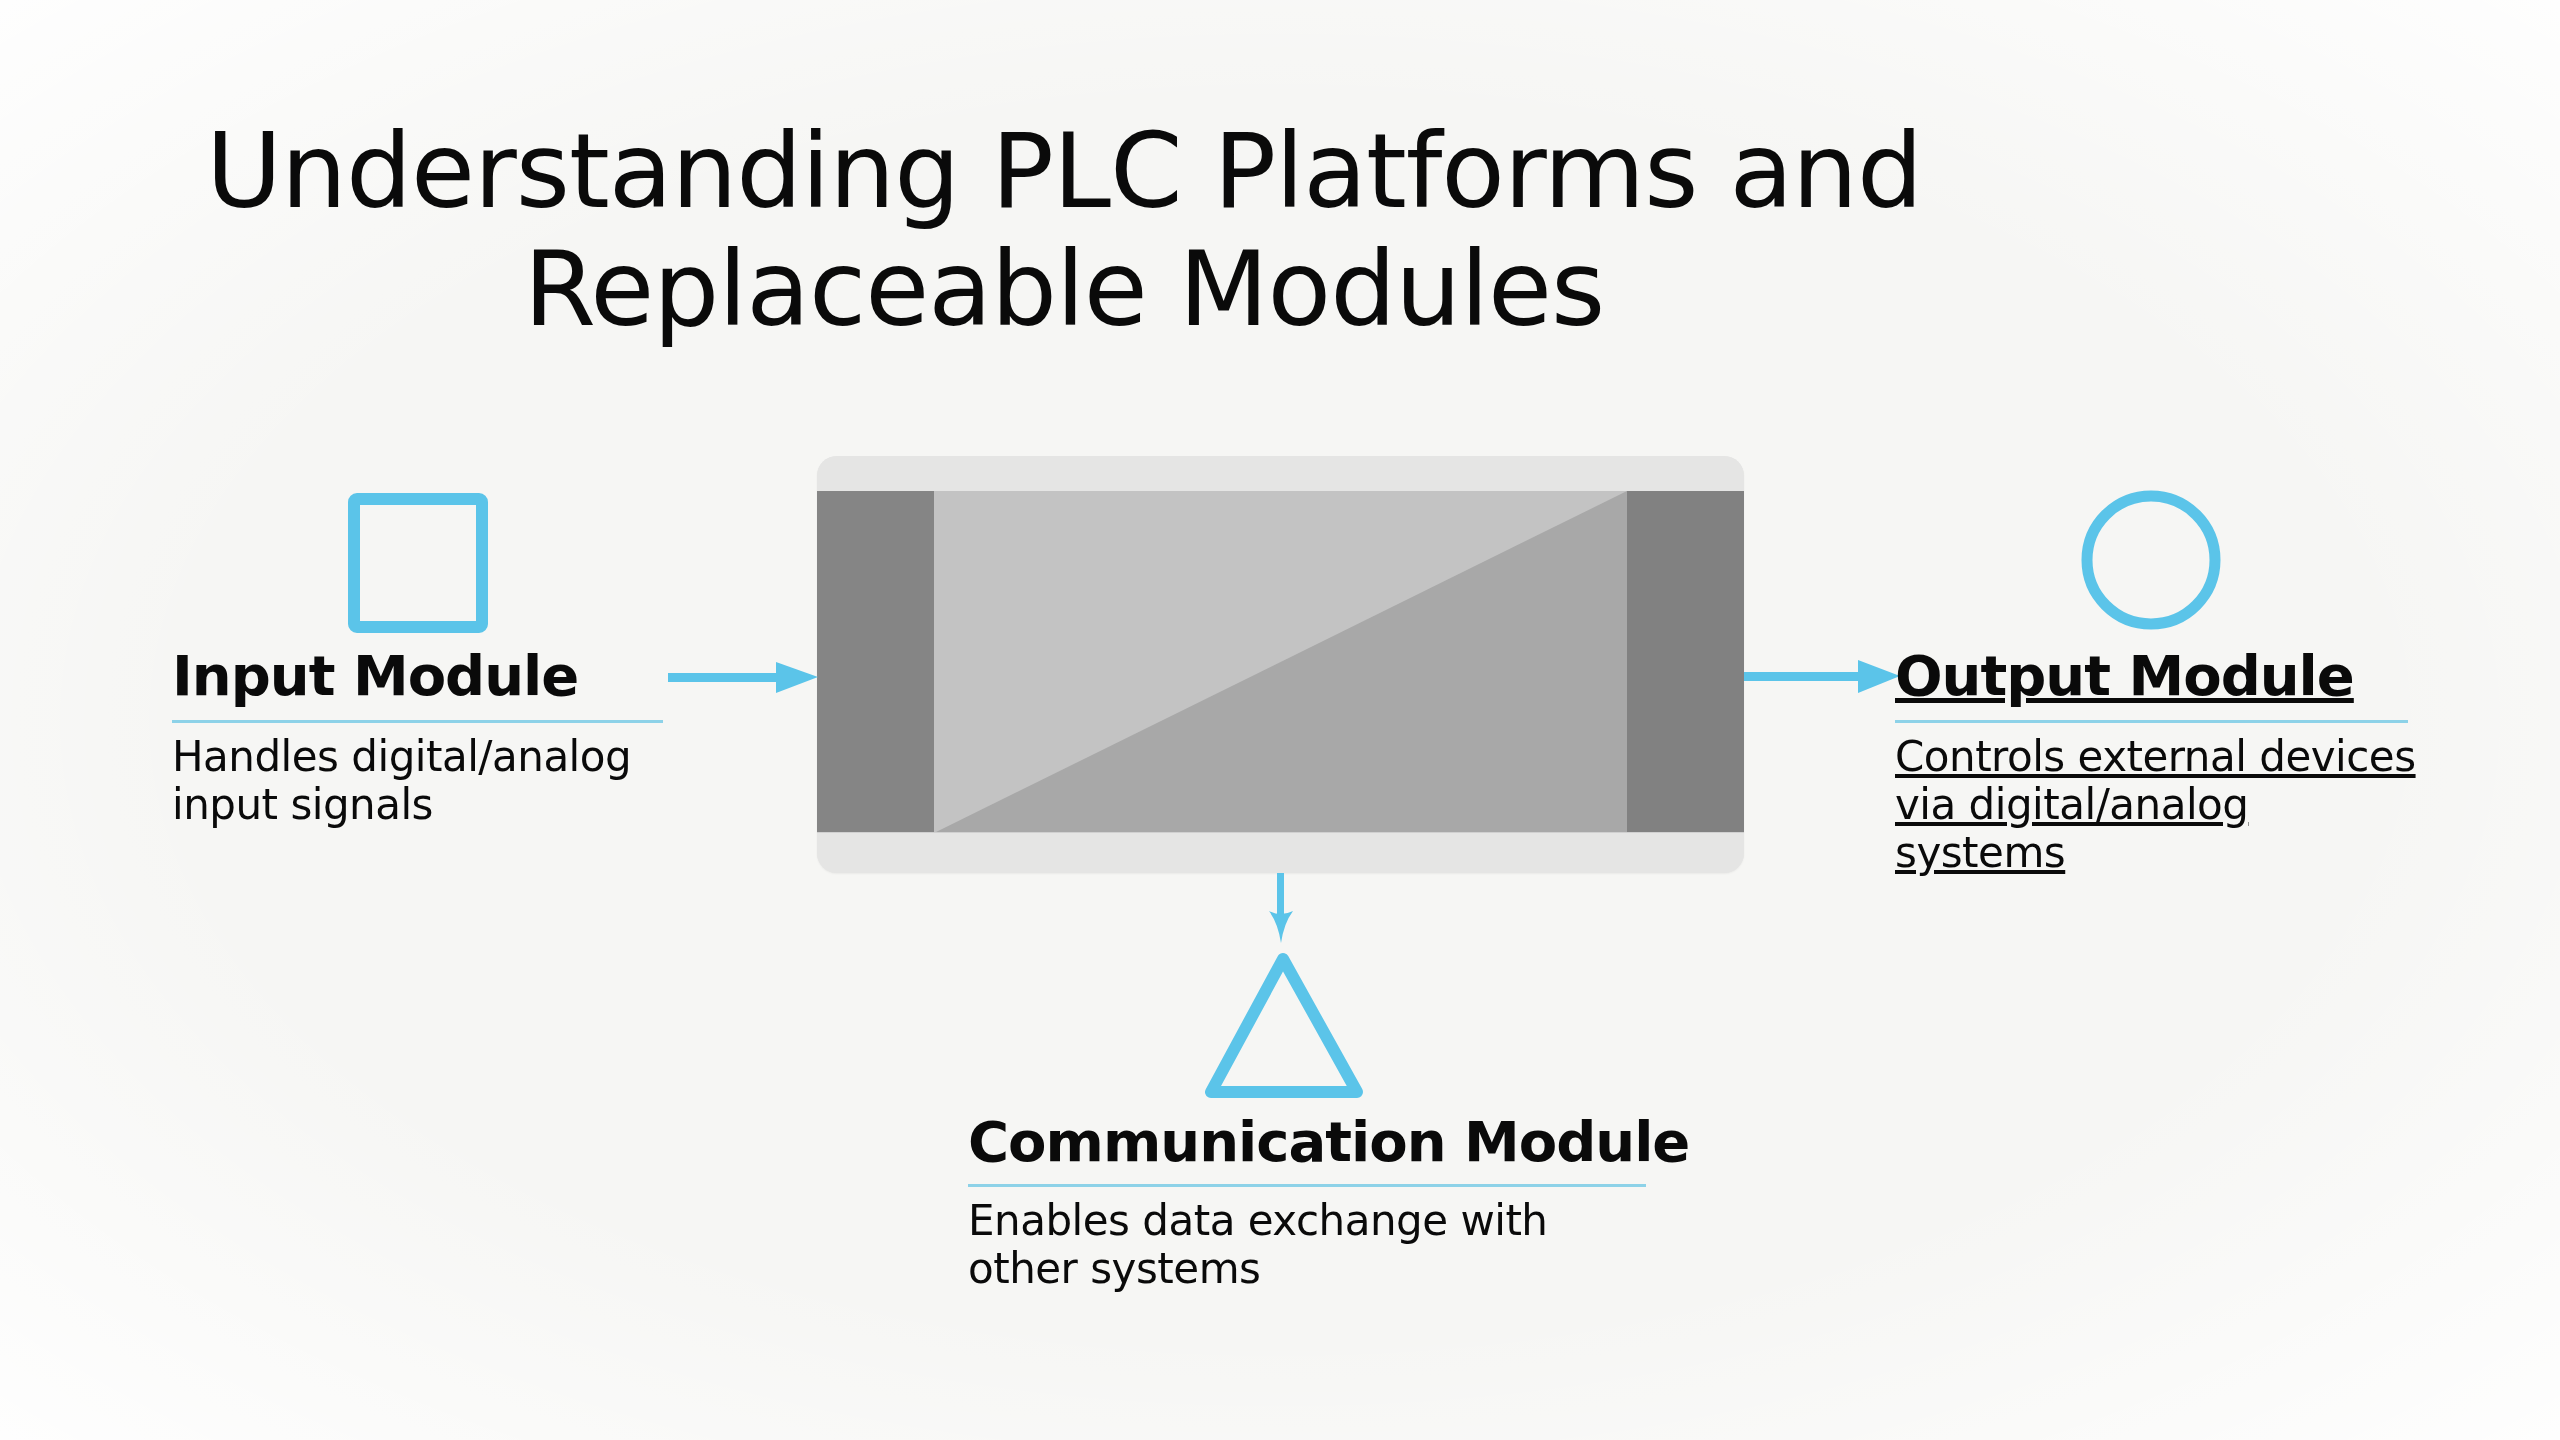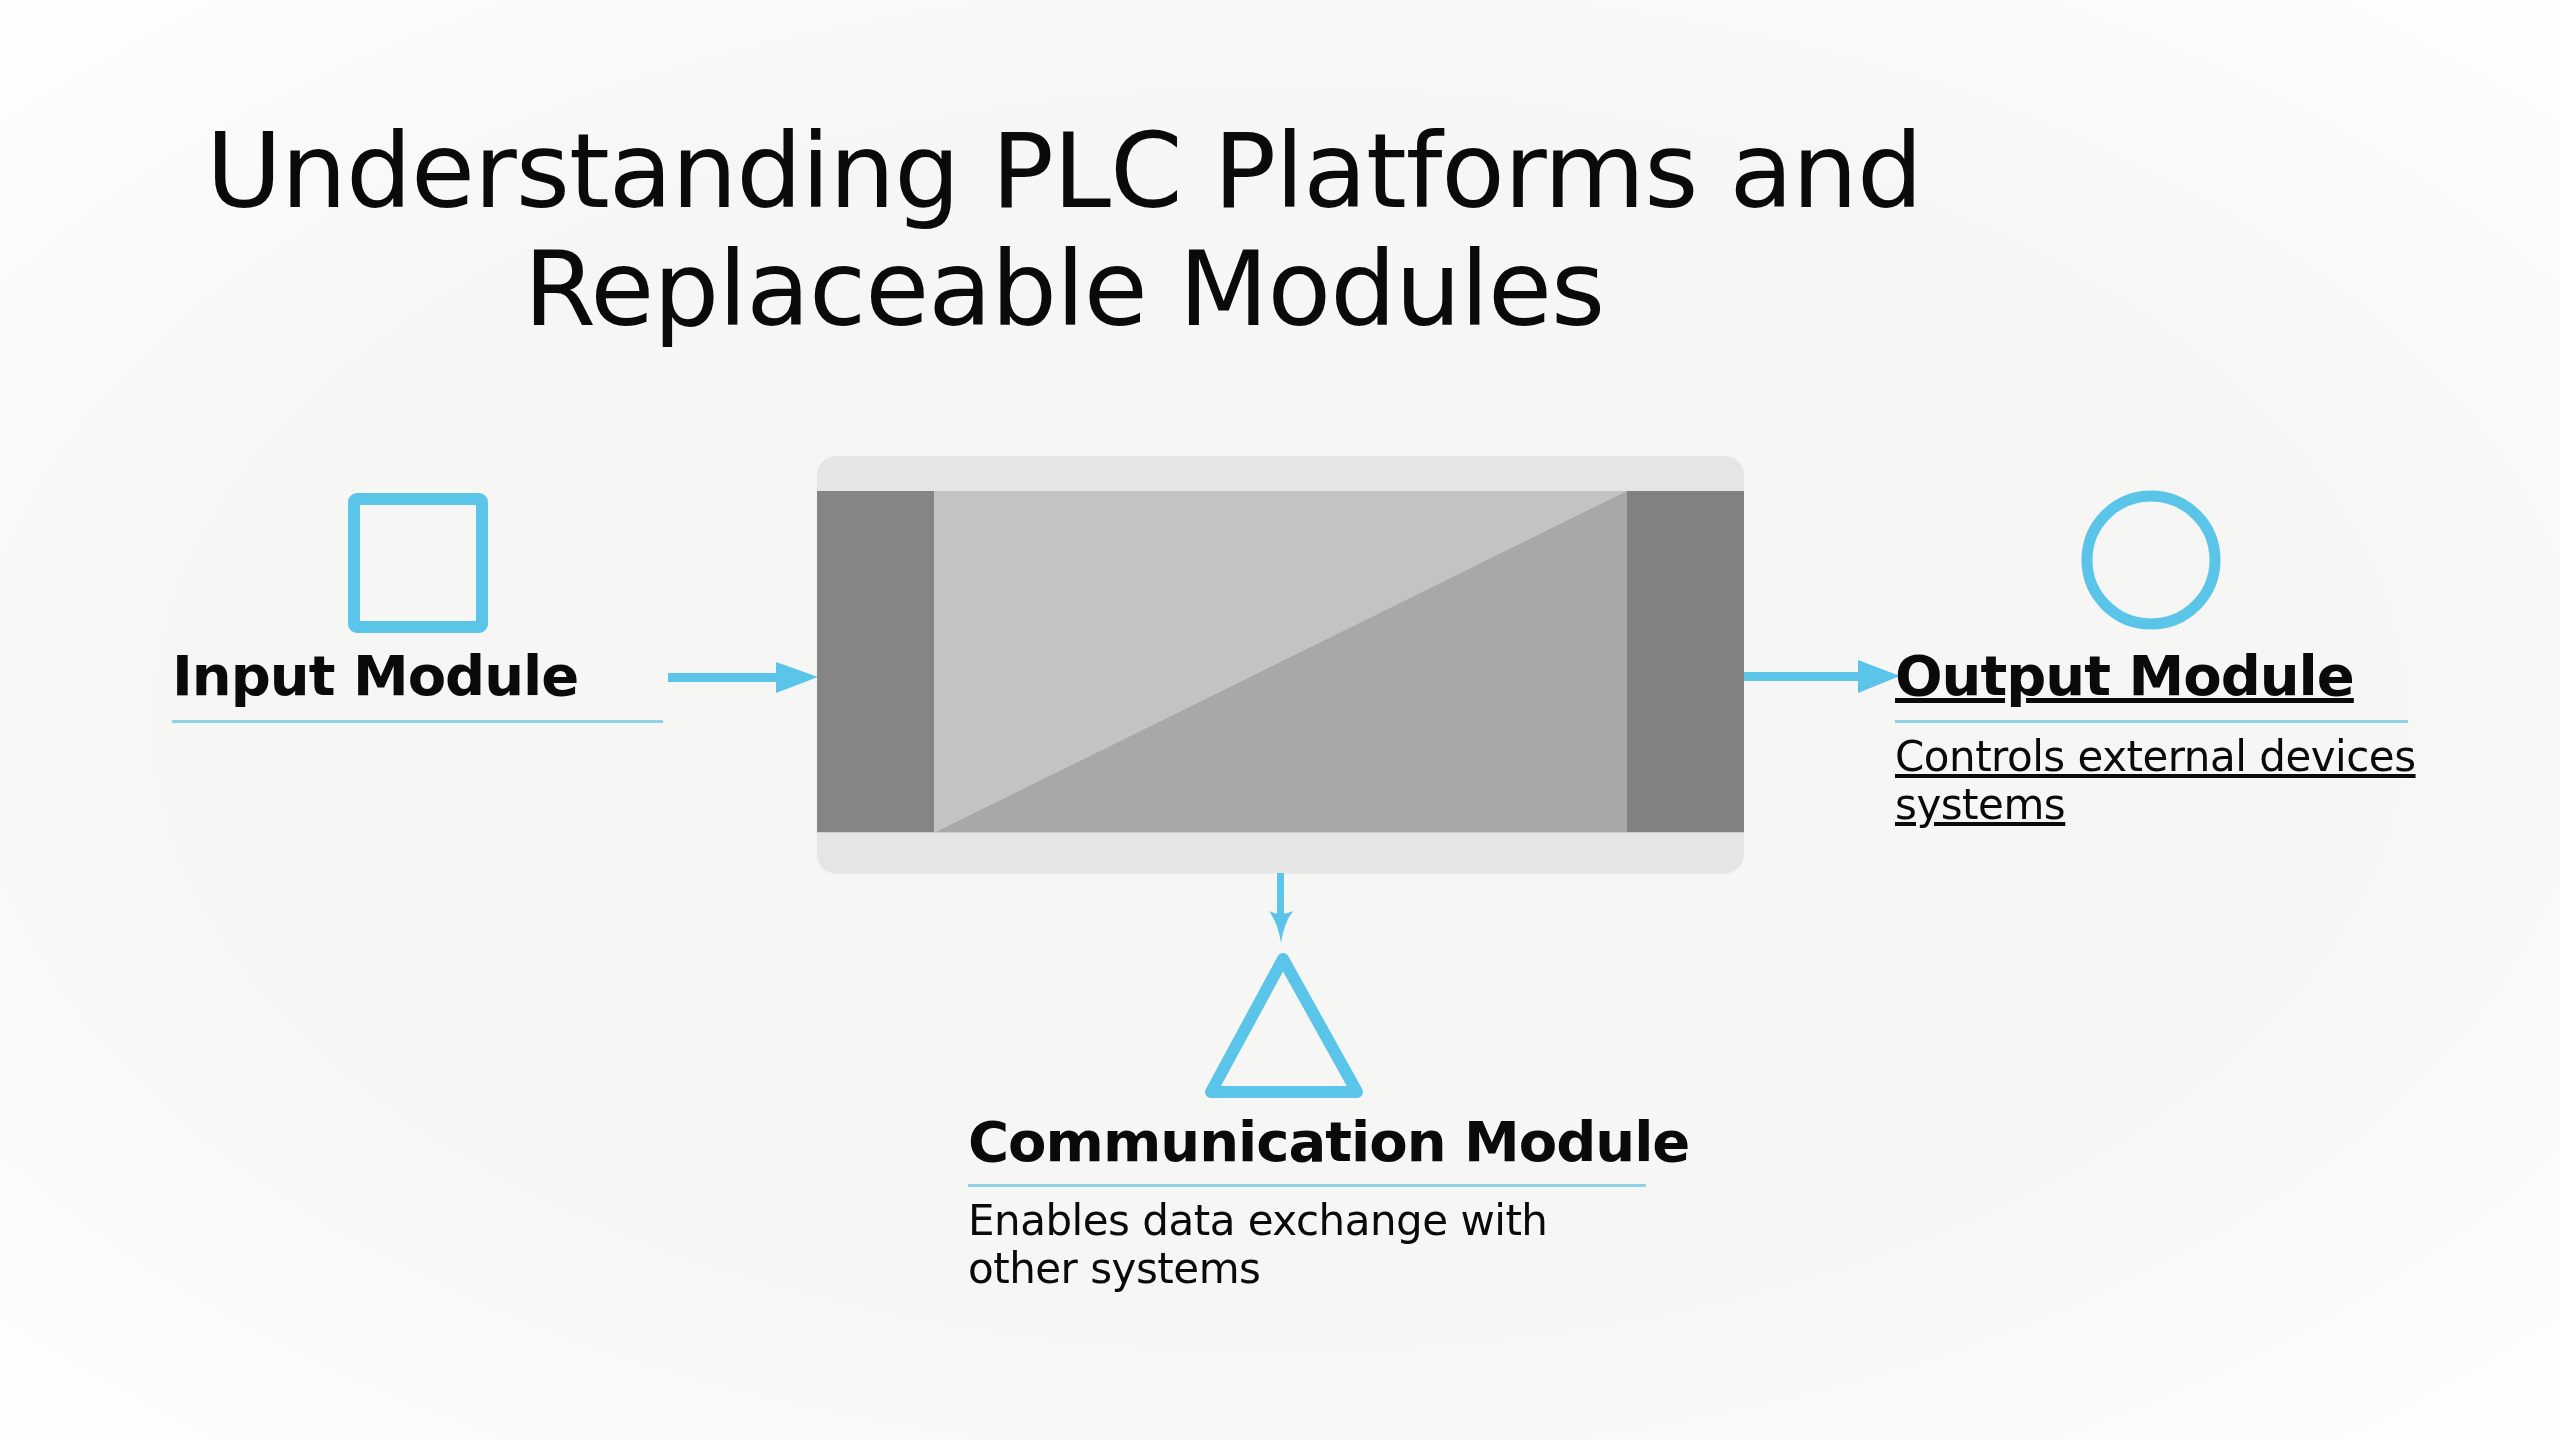--- a/index.html
+++ b/index.html
@@ -145,36 +145,41 @@
 </svg>
 
 <svg class="connector" style="left:664px; top:656px;" width="156" height="44" viewBox="0 0 156 44">
   <rect x="4" y="17" width="112" height="9" fill="#5bc4e9"></rect>
   <polygon points="112,6 154,21 112,37" fill="#5bc4e9"></polygon>
 </svg>
 
 <div class="module" id="input-module">
   <div class="module-title">Input Module</div>
   <div class="module-rule"></div>
+  <div class="module-desc">
+    <span>Handles digital/analog</span>
+    <span>input signals</span>
+  </div>
 </div>
 
 <svg class="icon" style="left:2080px; top:489px;" width="142" height="142" viewBox="0 0 142 142">
   <circle cx="71" cy="71" r="64" fill="none" stroke="#5bc4e9" stroke-width="11"></circle>
 </svg>
 
 <svg class="connector" style="left:1744px; top:655px;" width="160" height="44" viewBox="0 0 160 44">
   <rect x="0" y="17" width="118" height="9" fill="#5bc4e9"></rect>
   <polygon points="114,5 156,21 114,38" fill="#5bc4e9"></polygon>
 </svg>
 
 <div class="module" id="output-module">
   <div class="module-title">Output Module</div>
   <div class="module-rule"></div>
   <div class="module-desc">
     <span>Controls external devices</span>
+    <span>via digital/analog</span>
     <span>systems</span>
   </div>
 </div>
 
 <svg class="connector" style="left:1266px; top:873px;" width="30" height="72" viewBox="0 0 30 72">
   <rect x="11" y="0" width="7" height="44" fill="#5bc4e9"></rect>
   <path d="M3,38 Q15,44 27,38 Q18,50 15,70 Q12,50 3,38 Z" fill="#5bc4e9"></path>
 </svg>
 
 <svg class="icon" style="left:1199px; top:949px;" width="170" height="152" viewBox="0 0 170 152">

